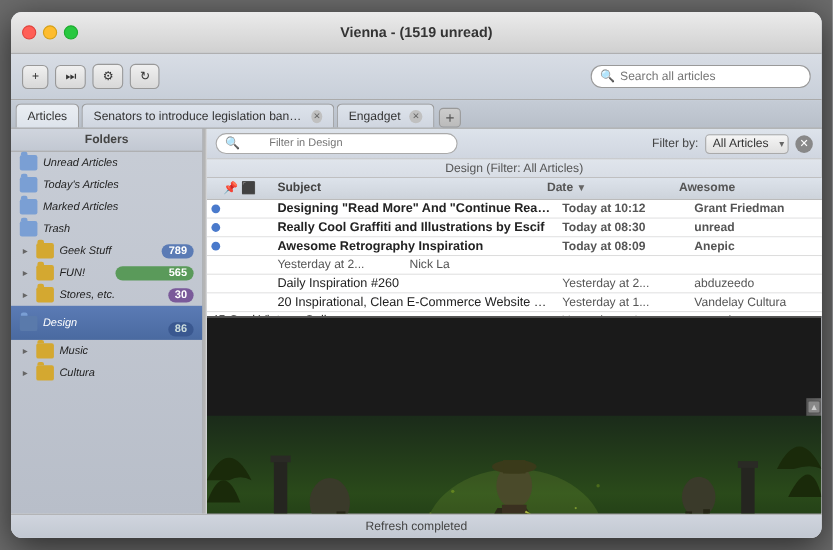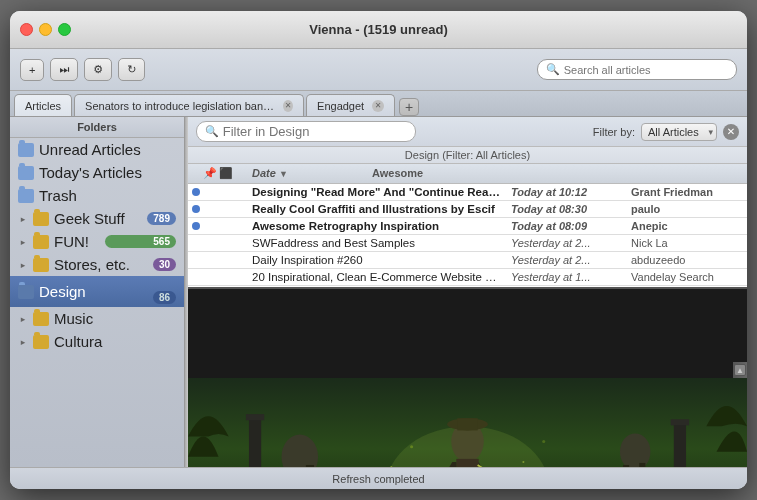--- a/index.html
+++ b/index.html
@@ -209,21 +209,21 @@
       position: absolute;
       top: -3px;
       left: 1px;
       width: 6px;
       height: 3px;
       background: #7a9fd4;
       border-radius: 2px 2px 0 0;
     }
     .folder-icon.yellow { background: #d4a830; }
     .folder-icon.yellow::before { background: #d4a830; }
-    .sidebar-label { flex: 1; font-size: 15px; }
+    .sidebar-label { flex: 1; font-size: 10px; font-style: italic; }
     .badge {
       background: #888;
       color: white;
       border-radius: 8px;
       padding: 1px 6px;
       font-size: 10px;
       font-weight: bold;
     }
     .badge.blue { background: #5b7bb5; }
     .badge.green { background: #5a9a5a; padding-left: 48px; }
@@ -263,24 +263,25 @@
       background: white;
       border: 1px solid #aaa;
       border-radius: 10px;
       padding: 2px 8px;
       gap: 4px;
       width: 220px;
     }
     .filter-input-wrap input {
       border: none;
       outline: none;
-      font-size: 13px;
+      font-size: 10px;
       color: #666;
       background: transparent;
       width: 100%;
+      margin-left: 22px;
     }
     .filter-right {
       display: flex;
       align-items: center;
       gap: 6px;
       margin-left: auto;
     }
     .filter-label { font-size: 11px; color: #444; }
     .filter-select {
       font-size: 11px;
@@ -362,21 +363,21 @@
     .dot-blue { background: #4a7acc; }
     .dot-empty { background: transparent; }
     .flag-col {
       width: 60px;
       padding: 0 4px;
       display: flex;
       align-items: center;
       gap: 3px;
     }
     .subject-col { flex: 1; padding: 0 4px; overflow: hidden; white-space: nowrap; text-overflow: ellipsis; }
-    .date-col { width: 120px; padding: 0 4px; font-size: 11px; color: #555; white-space: nowrap; overflow: hidden; font-style: italic; }
+    .date-col { width: 120px; padding: 0 4px; font-size: 11px; color: #555; white-space: nowrap; overflow: hidden; }
     .author-col { width: 120px; padding: 0 4px; font-size: 11px; color: #555; white-space: nowrap; overflow: hidden; }
     
     .preview-pane {
       height: 180px;
       background: #1a1a1a;
       border-top: 2px solid #555;
       display: flex;
       align-items: center;
       justify-content: center;
       overflow: hidden;
@@ -505,20 +506,24 @@
       <div class="sidebar-item">
         <div class="folder-icon"></div>
         <span class="sidebar-label">Unread Articles</span>
       </div>
       <div class="sidebar-item">
         <div class="folder-icon"></div>
         <span class="sidebar-label">Today's Articles</span>
       </div>
       <div class="sidebar-item">
         <div class="folder-icon"></div>
+        <span class="sidebar-label">Marked Articles</span>
+      </div>
+      <div class="sidebar-item">
+        <div class="folder-icon"></div>
         <span class="sidebar-label">Trash</span>
       </div>
 
       <div class="sidebar-item">
         <span class="expander collapsed"></span>
         <div class="folder-icon yellow"></div>
         <span class="sidebar-label">Geek Stuff</span>
         <span class="badge blue">789</span>
       </div>
       <div class="sidebar-item">
@@ -577,20 +582,23 @@
       <div class="articles-panel-inner">
         <div class="article-list-wrap">
           <div class="article-list-inner">
 
             <div class="article-table-header">
               <div class="flag-col">
                 <span style="width:8px;"></span>
                 <span>📌</span>
                 <span>⬛</span>
               </div>
+              <div class="subject-col">
+                <span>Subject</span>
+              </div>
               <div class="date-col">
                 <span>Date</span>
                 <span class="sort-arrow">▼</span>
               </div>
               <div class="author-col">
                 <span>Awesome</span>
               </div>
               <div style="width:14px;"></div>
             </div>
 
@@ -610,43 +618,40 @@
                 <div class="article-row unread">
       <div class="flag-col">
         <div class="dot-indicator dot-blue"></div>
         <span style="font-size:10px;color:#888;width:10px;display:inline-block;"></span>
         <span style="font-size:10px;color:#888;width:10px;display:inline-block;"></span>
       </div>
       <div class="subject-col">
         <span class="subject-text">Really Cool Graffiti and Illustrations by Escif</span>
       </div>
       <div class="date-col">Today at 08:30</div>
-      <div class="author-col">paulo</div>
+      <div class="author-col">unread</div>
     </div>
                 <div class="article-row unread">
       <div class="flag-col">
         <div class="dot-indicator dot-blue"></div>
         <span style="font-size:10px;color:#888;width:10px;display:inline-block;"></span>
         <span style="font-size:10px;color:#888;width:10px;display:inline-block;"></span>
       </div>
       <div class="subject-col">
         <span class="subject-text">Awesome Retrography Inspiration</span>
       </div>
       <div class="date-col">Today at 08:09</div>
       <div class="author-col">Anepic</div>
     </div>
                 <div class="article-row">
       <div class="flag-col">
         <div class="dot-indicator dot-empty"></div>
         <span style="font-size:10px;color:#888;width:10px;display:inline-block;"></span>
         <span style="font-size:10px;color:#888;width:10px;display:inline-block;"></span>
       </div>
-      <div class="subject-col">
-        <span class="subject-text">SWFaddress and Best Samples</span>
-      </div>
       <div class="date-col">Yesterday at 2...</div>
       <div class="author-col">Nick La</div>
     </div>
                 <div class="article-row">
       <div class="flag-col">
         <div class="dot-indicator dot-empty"></div>
         <span style="font-size:10px;color:#888;width:10px;display:inline-block;"></span>
         <span style="font-size:10px;color:#888;width:10px;display:inline-block;"></span>
       </div>
       <div class="subject-col">
@@ -658,21 +663,21 @@
                 <div class="article-row">
       <div class="flag-col">
         <div class="dot-indicator dot-empty"></div>
         <span style="font-size:10px;color:#888;width:10px;display:inline-block;"></span>
         <span style="font-size:10px;color:#888;width:10px;display:inline-block;"></span>
       </div>
       <div class="subject-col">
         <span class="subject-text">20 Inspirational, Clean E-Commerce Website Designs</span>
       </div>
       <div class="date-col">Yesterday at 1...</div>
-      <div class="author-col">Vandelay Search</div>
+      <div class="author-col">Vandelay Cultura</div>
     </div>
                 <div class="article-row">
 
       <div class="subject-col">
         <span class="subject-text">45 Cool Vintage Collages</span>
       </div>
       <div class="date-col">Yesterday at 1...</div>
       <div class="author-col">amanda</div>
     </div>
               </div>

